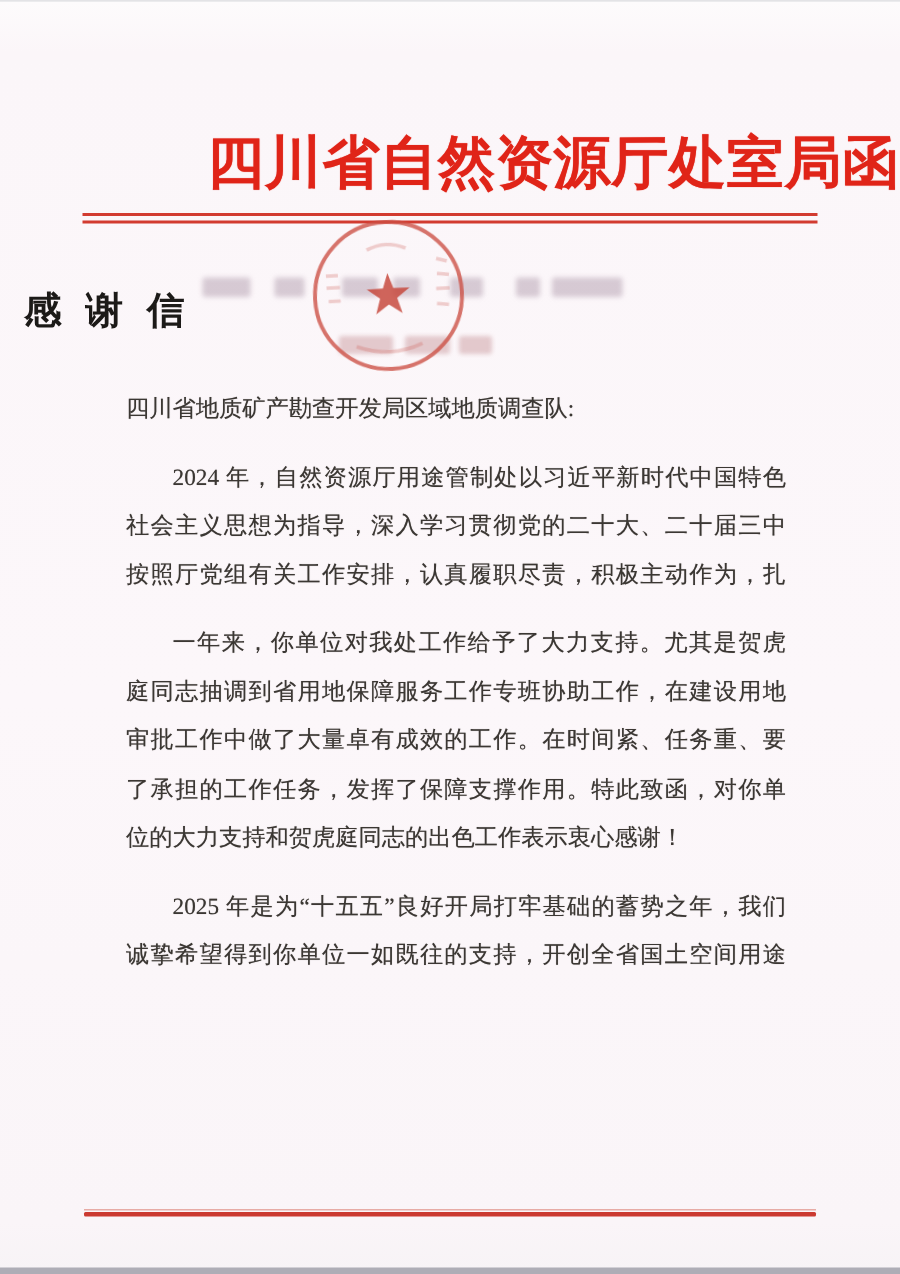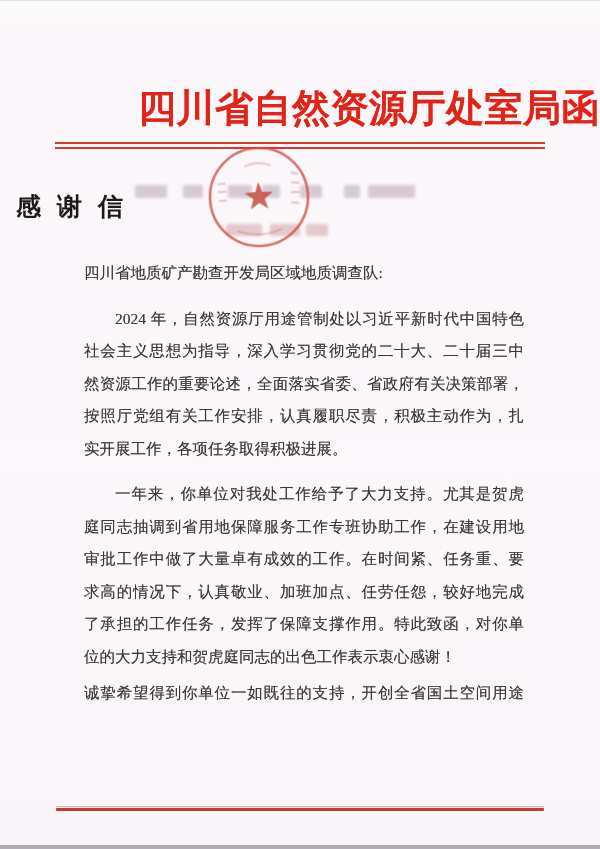--- a/index.html
+++ b/index.html
@@ -142,32 +142,30 @@
   </svg>
 
   <div class="letter-title">感谢信</div>
 
   <div class="letter-body">
     <div class="line end">四川省地质矿产勘查开发局区域地质调查队:</div>
 
   <div class="paragraph">
         <div class="line indent">2024 年，自然资源厅用途管制处以习近平新时代中国特色</div>
         <div class="line">社会主义思想为指导，深入学习贯彻党的二十大、二十届三中</div>
-        <div class="line">然资源工作的重要论述，全面落实省委、省政府有关决策部署，</div>
         <div class="line">按照厅党组有关工作安排，认真履职尽责，积极主动作为，扎</div>
-        <div class="line end">实开展工作，各项任务取得积极进展。</div>
       </div>
       <div class="paragraph">
         <div class="line indent">一年来，你单位对我处工作给予了大力支持。尤其是贺虎</div>
         <div class="line">庭同志抽调到省用地保障服务工作专班协助工作，在建设用地</div>
         <div class="line">审批工作中做了大量卓有成效的工作。在时间紧、任务重、要</div>
-        <div class="line">求高的情况下，认真敬业、加班加点、任劳任怨，较好地完成</div>
         <div class="line">了承担的工作任务，发挥了保障支撑作用。特此致函，对你单</div>
         <div class="line end">位的大力支持和贺虎庭同志的出色工作表示衷心感谢！</div>
       </div>
       <div class="paragraph">
+        <div class="line indent">2025 年是为“十五五”良好开局打牢基础的蓄势之年，我们</div>
         <div class="line">诚挚希望得到你单位一如既往的支持，开创全省国土空间用途</div>
       </div>
     </div>
 
   <div class="rule-bottom"></div>
 
 </div>
 
 </body></html>

